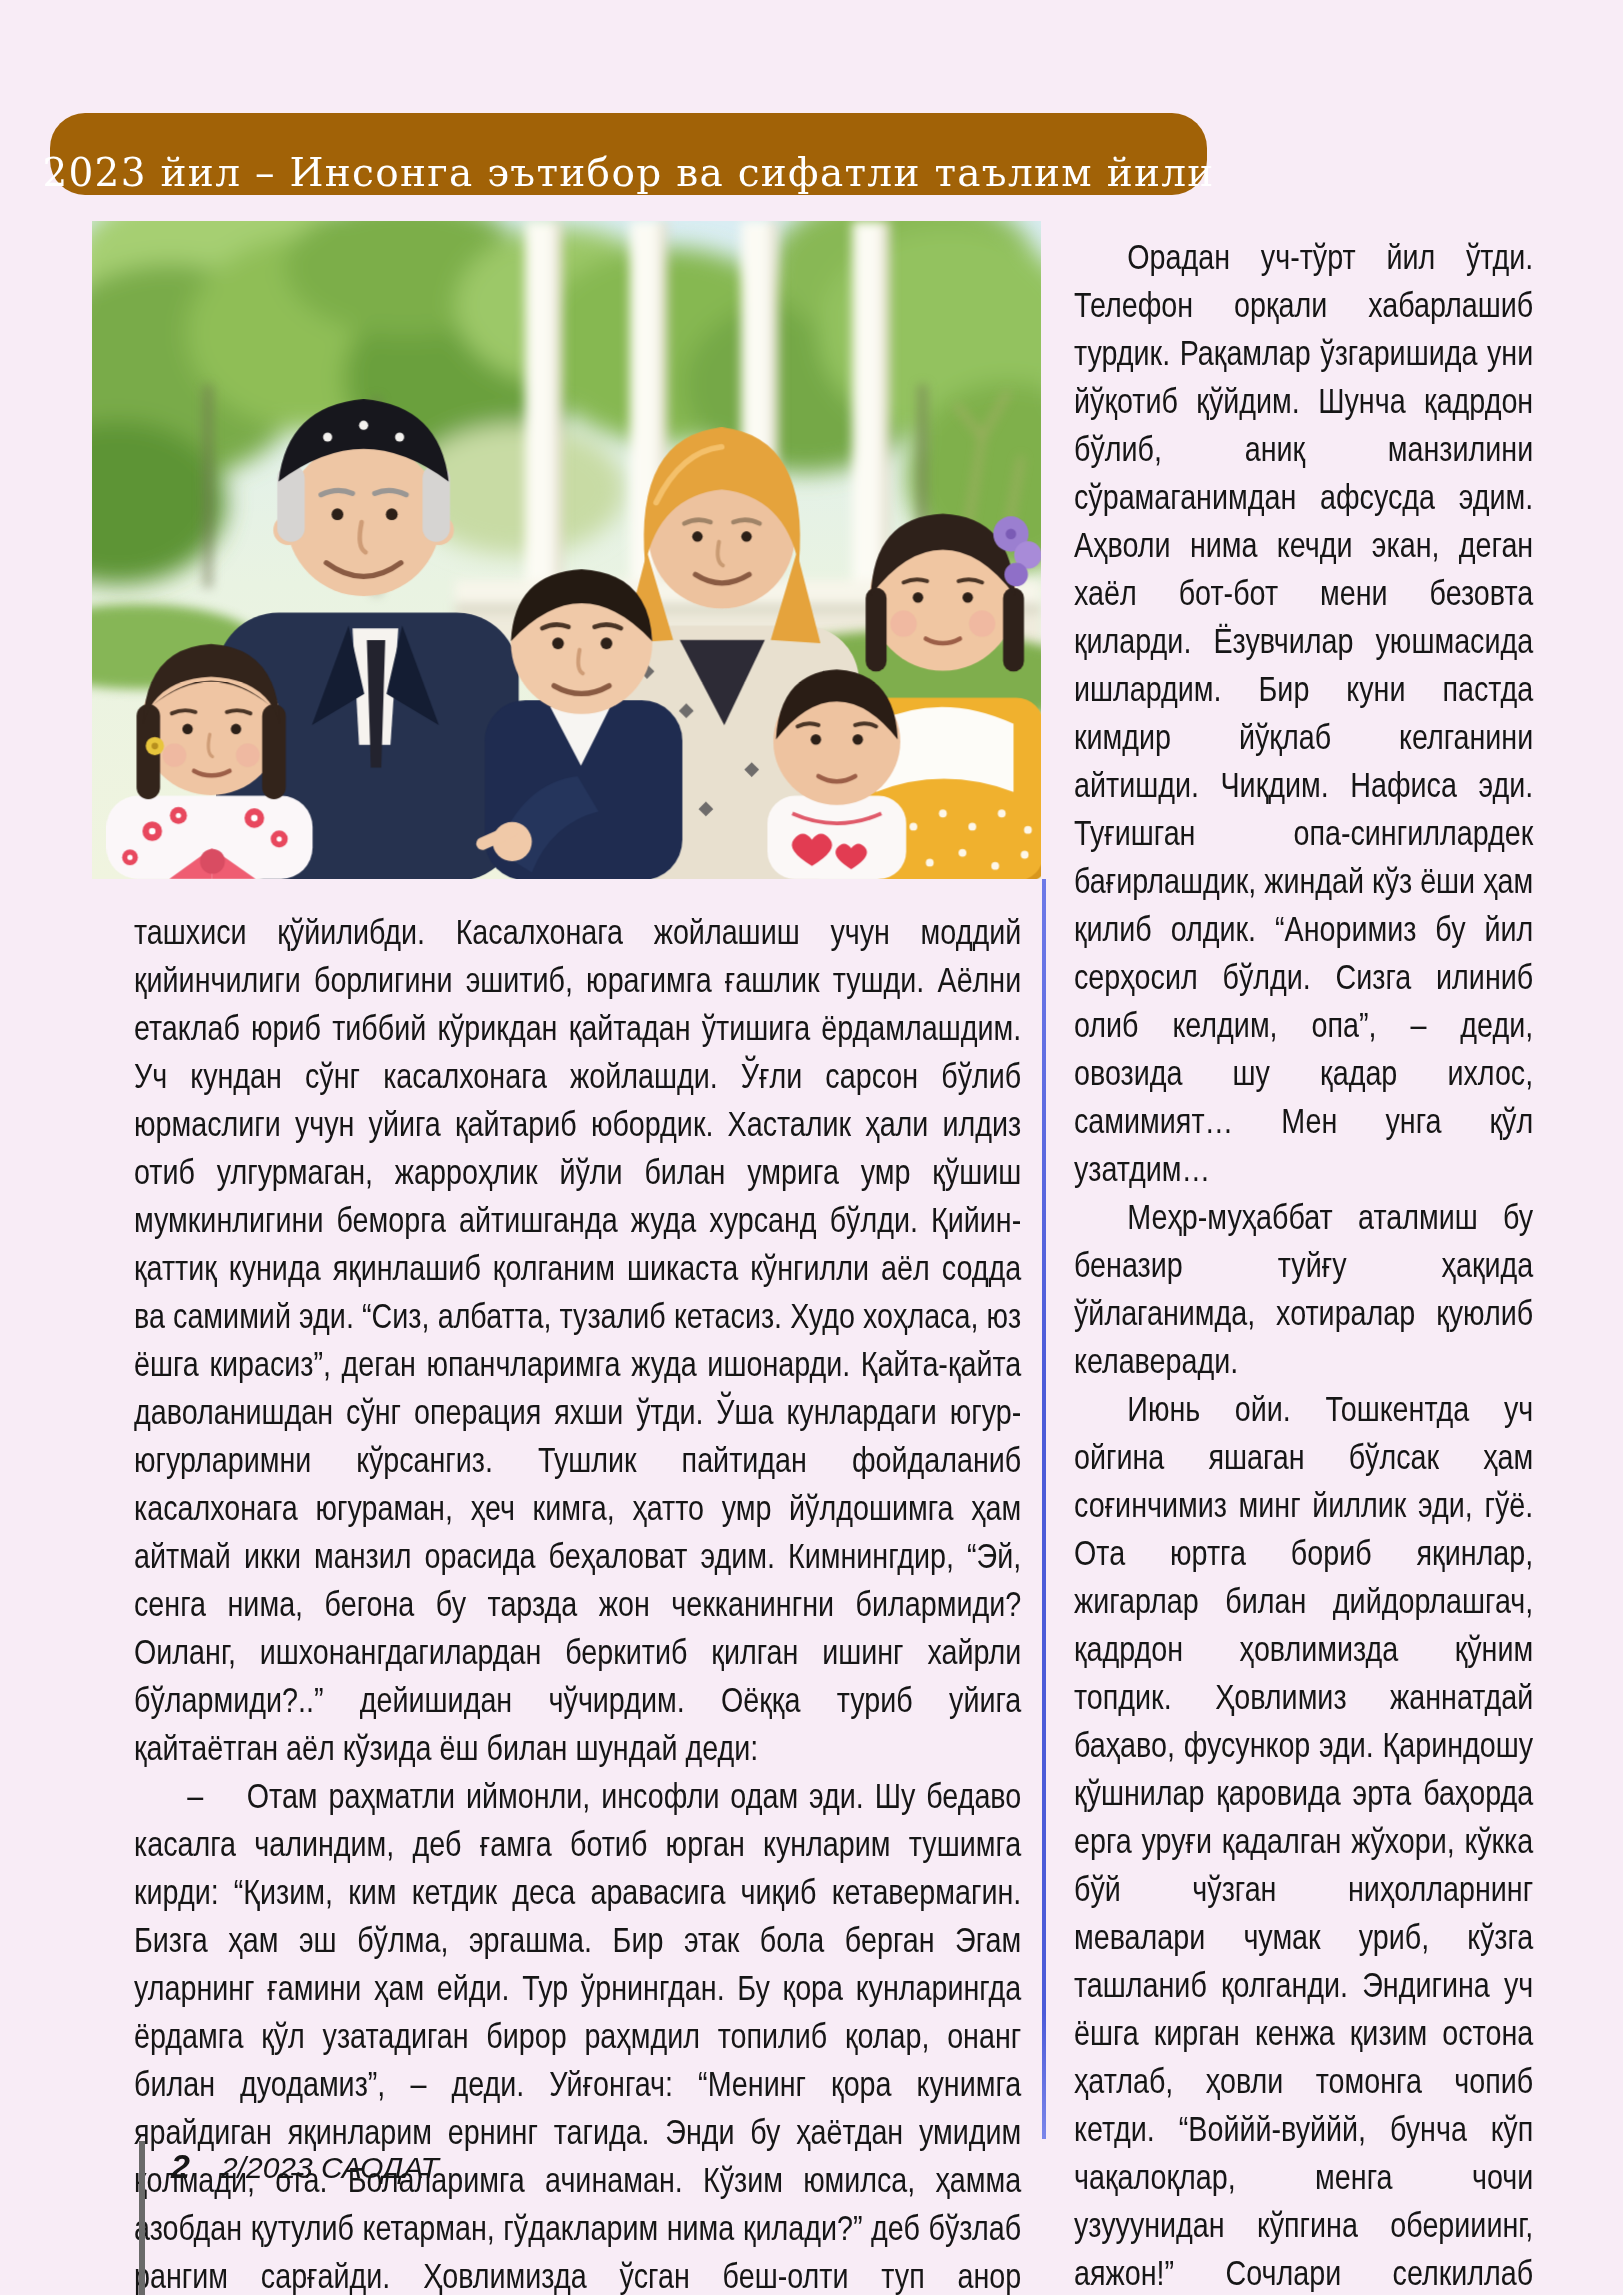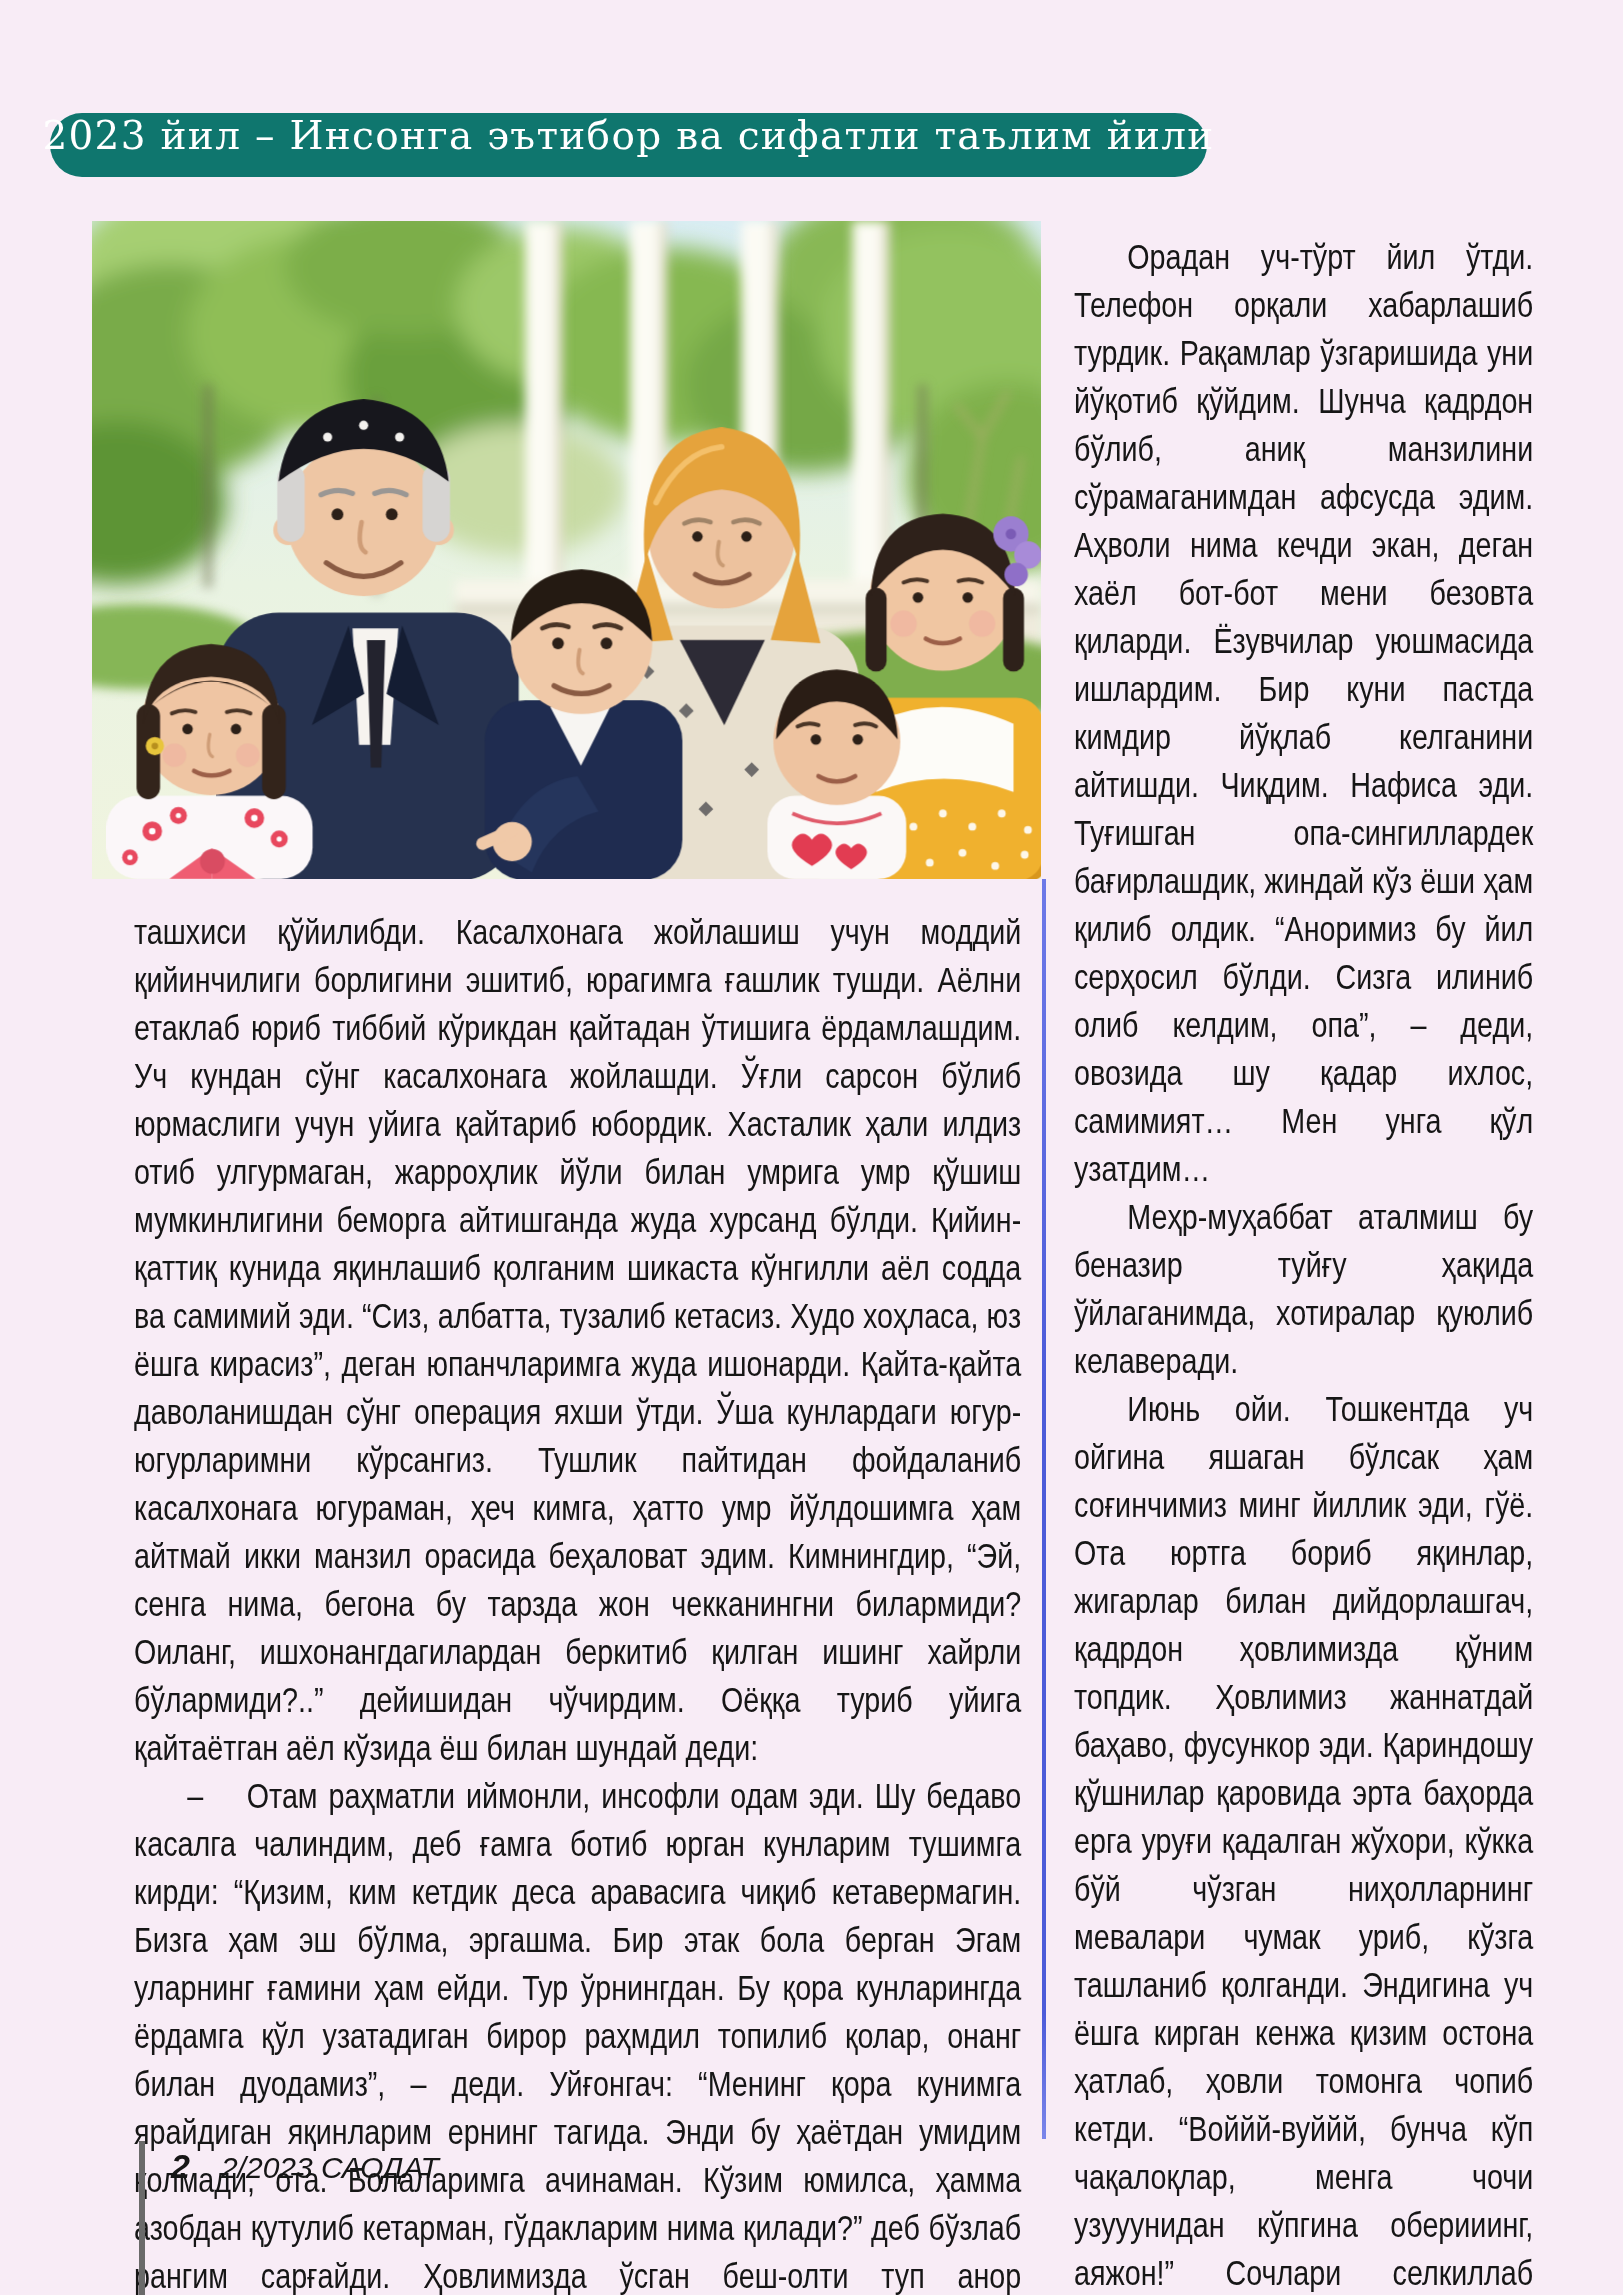--- a/index.html
+++ b/index.html
@@ -3,23 +3,23 @@
 <meta charset="utf-8">
 <style>
   html,body { margin:0; padding:0; }
   body { background:#e9e0e8; }
   .page {
     position:relative; width:1623px; height:2295px;
     background:#f8ecf6; overflow:hidden;
     font-family:"Liberation Sans", sans-serif; color:#161616;
   }
   .banner {
-    position:absolute; left:50px; top:113px; width:1157px; height:64px;
-    background:#0f766e; border-radius:35px;
-    display:flex; align-items:flex-start; justify-content:center;
+    position:absolute; left:50px; top:113px; width:1157px; height:82px;
+    background:#a16207; border-radius:35px;
+    display:flex; align-items:flex-end; justify-content:center;
   }
   .banner-title {
     font-family:"DejaVu Serif", serif; font-size:39px; color:#ffffff;
     letter-spacing:1.3px; white-space:nowrap; font-weight:400;
   }
   .photo {
     position:absolute; left:92px; top:221px; width:949px; height:658px;
     overflow:hidden; background:#dfe9d8;
   }
   .photo svg { display:block; width:100%; height:100%; }

